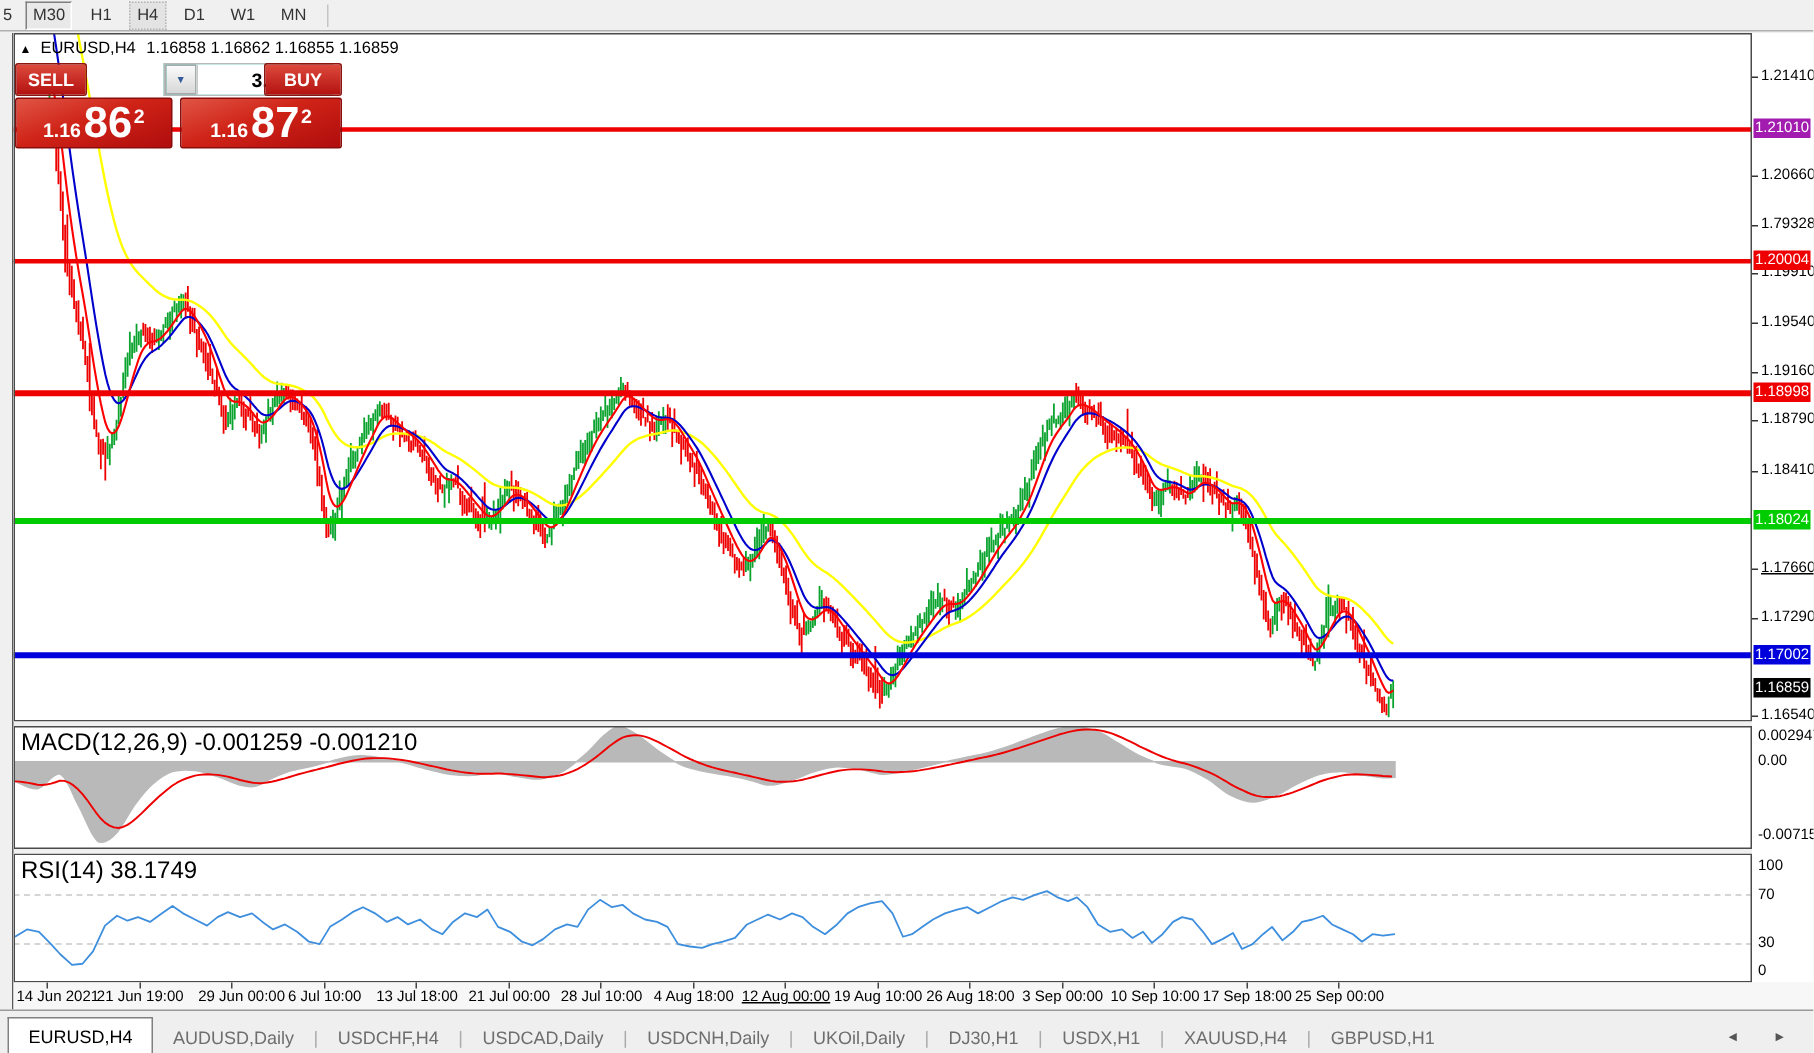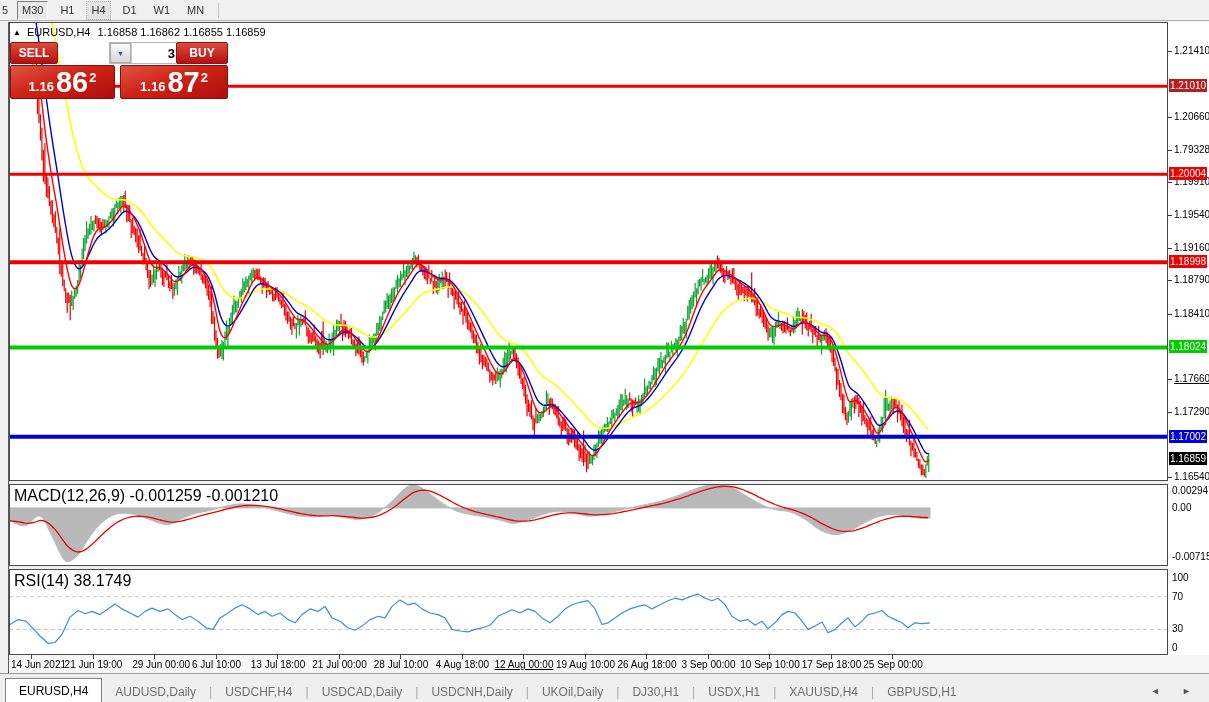--- a/index.html
+++ b/index.html
@@ -137,21 +137,21 @@
     <div class="ptickmark" style="top: 280px;"></div>
     <div class="ptick" style="top: 274px; text-align: center;">1.18790</div>
     <div class="ptickmark" style="top: 314px;"></div>
     <div class="ptick" style="top: 308px;">1.18410</div>
     <div class="ptickmark" style="top: 379px;"></div>
     <div class="ptick" style="top: 373px; text-decoration: underline;">1.17660</div>
     <div class="ptickmark" style="top: 412px;"></div>
     <div class="ptick" style="top: 406px;">1.17290</div>
     <div class="ptickmark" style="top: 477px;"></div>
     <div class="ptick" style="top: 471px;">1.16540</div>
-    <div class="plabel" style="top: 79px; background: #b91c1c;">1.21010</div>
+    <div class="plabel" style="top: 79px; background: #a21caf;">1.21010</div>
     <div class="plabel" style="top: 167px; background: rgb(238, 0, 0);">1.20004</div>
     <div class="plabel" style="top: 255px; background: rgb(238, 0, 0);">1.18998</div>
     <div class="plabel" style="top: 340px; background: rgb(0, 204, 0);">1.18024</div>
     <div class="plabel" style="top: 430px; background: rgb(0, 0, 221);">1.17002</div>
     <div class="plabel" style="top: 452px; background: rgb(0, 0, 0);">1.16859</div>
     <div class="macd-tick" style="top: 485px;">0.002947</div>
     <div class="macd-tick" style="top: 502px;">0.00</div>
     <div class="macd-tick" style="top: 551px;">-0.007151</div>
     <div class="rsi-tick" style="top: 572px;">100</div>
     <div class="rsi-tick" style="top: 591px;">70</div>

